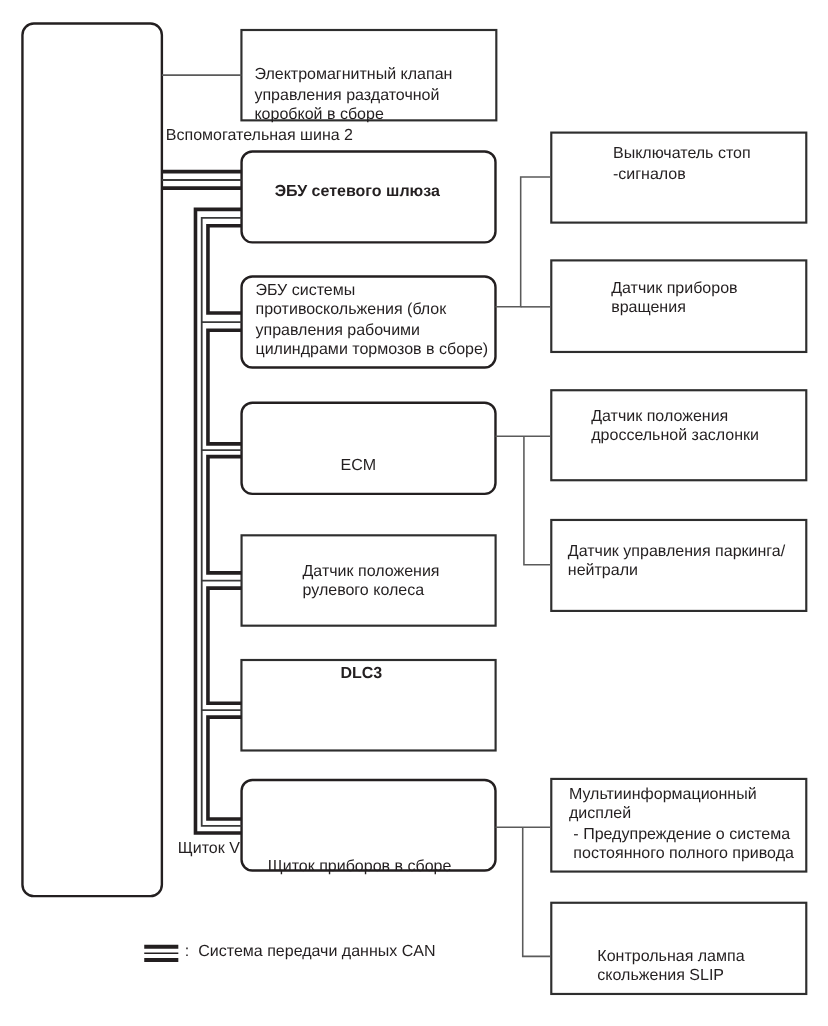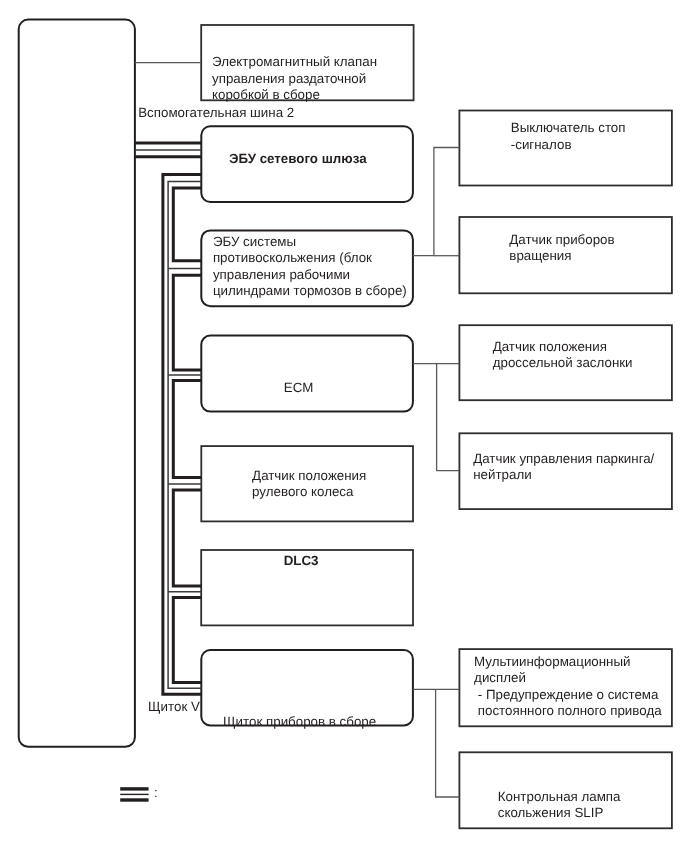--- a/index.html
+++ b/index.html
@@ -107,14 +107,15 @@
 дисплей
  - Предупреждение о система
  постоянного полного привода</div>
   <div class="tx" style="left:497.8px; top:769.6px;margin-top:19px;">Контрольная лампа
 скольжения SLIP</div>
 
   <div class="tx" style="left:138.2px; top:104.6px;">Вспомогательная шина 2</div>
   <div class="tx" style="left:148.1px; top:699.0px;">Щиток V</div>
 
   <div class="tx" style="left:153.9px; top:784.6px;">:</div>
+  <div class="tx" style="left:165.2px; top:784.6px;">Система передачи данных CAN</div>
 
 </div>
 
 </body></html>

